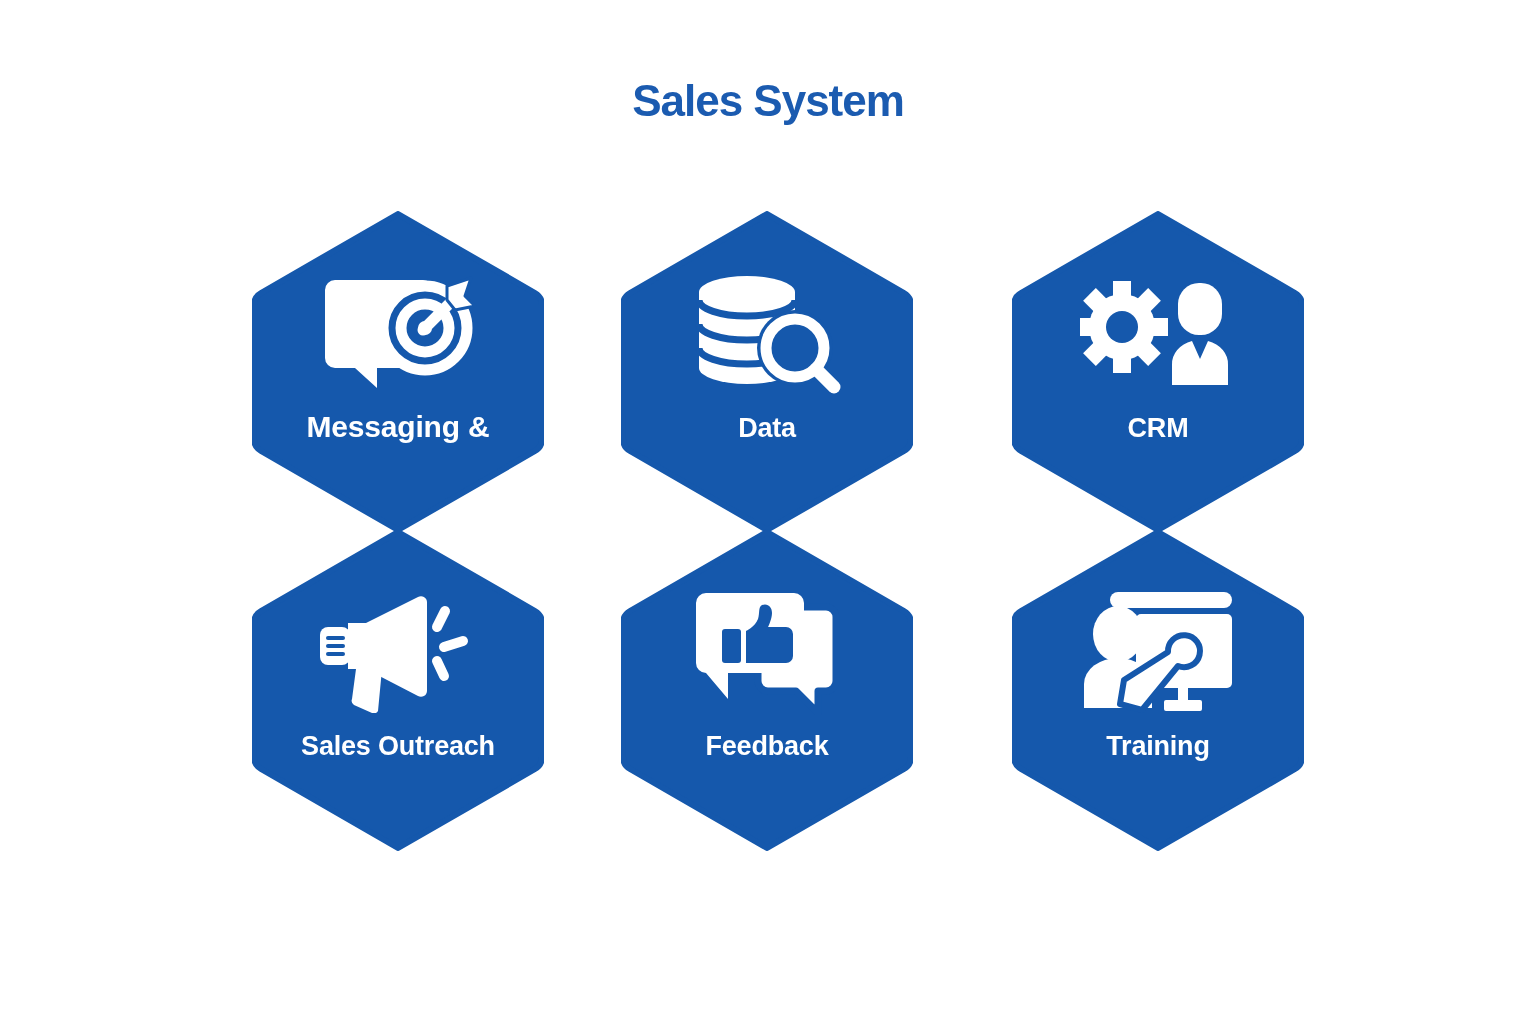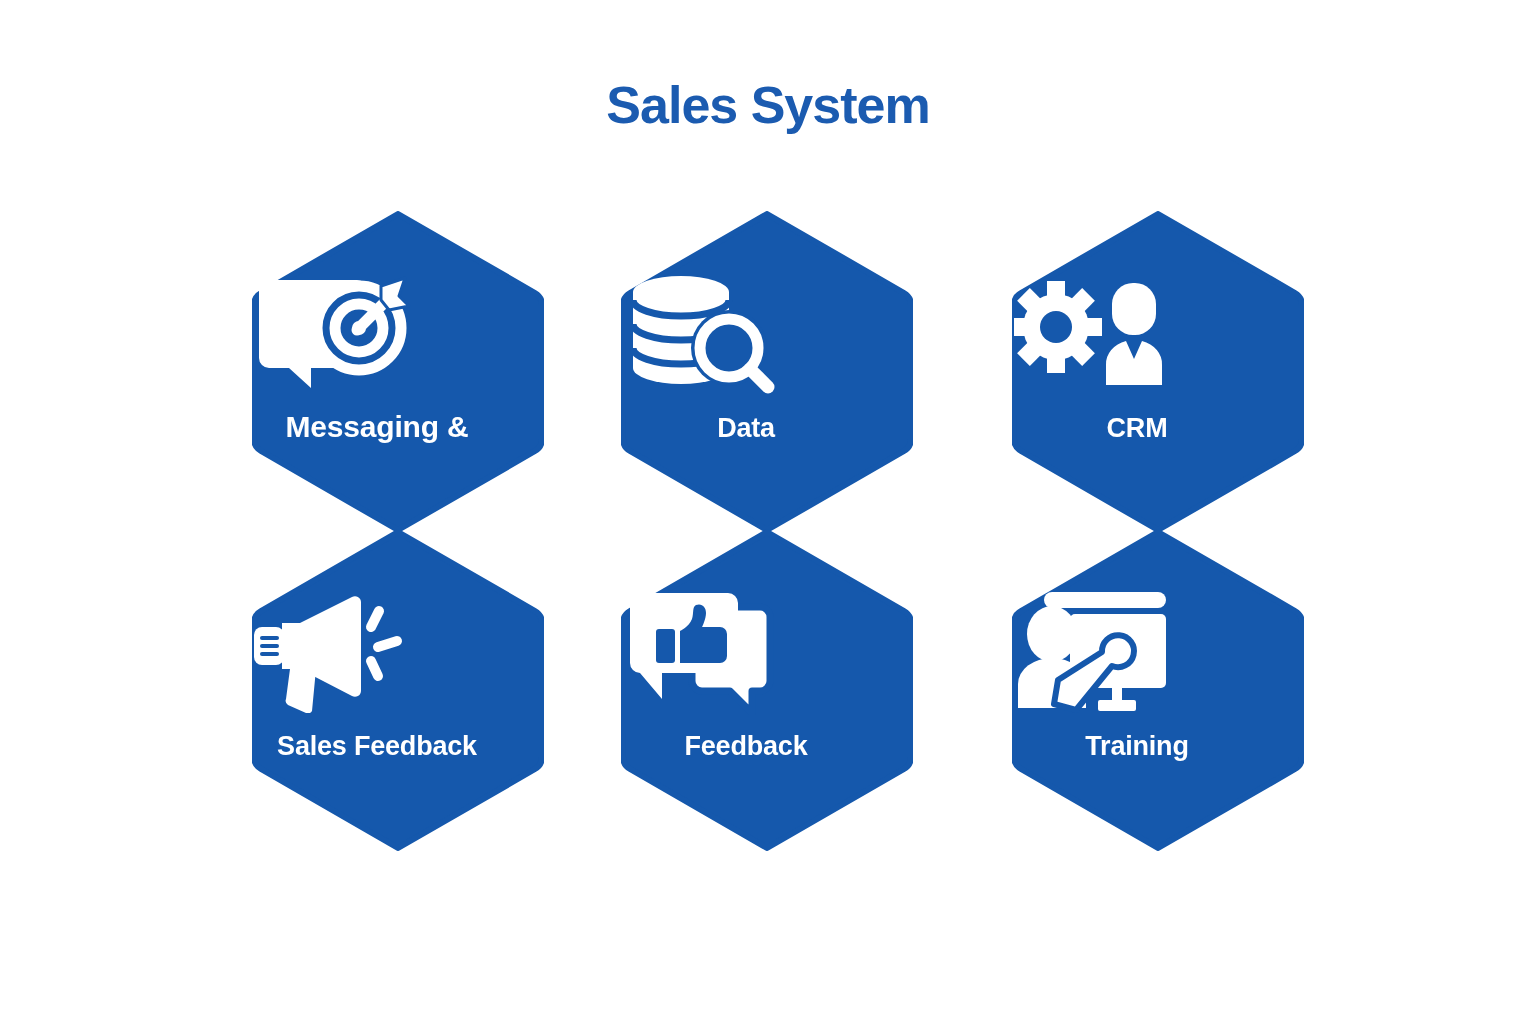--- a/index.html
+++ b/index.html
@@ -21,21 +21,21 @@
     height: 1024px;
   }
 
   
   .page-title {
     position: absolute;
     left: 0;
     top: 78px;
     width: 1536px;
     text-align: center;
-    font-size: 52px;
+    font-size: 44px;
     font-weight: bold;
     letter-spacing: -1px;
     color: #1B5BB0;
     line-height: 1.05;
     user-select: none;
   }
 
   
   .hex-grid {
     position: absolute;
@@ -63,21 +63,21 @@
     inset: 0;
     width: 100%;
     height: 100%;
   }
 
   .hex-content {
     position: absolute;
     inset: 0;
     display: flex;
     flex-direction: column;
-    align-items: flex-start;
+    align-items: center;
     justify-content: flex-start;
   }
 
   .hex-icon {
     width: 160px;
     height: 130px;
     margin-top: 58px;
     display: flex;
     align-items: center;
     justify-content: center;
@@ -211,21 +211,21 @@
             <line x1="10" y1="63" x2="25" y2="63" stroke="#1558AC" stroke-width="4" stroke-linecap="round"></line>
 
             <path d="M38 78 L64 78 L60 120 a5 5 0 0 1 -6 2 L36 114 a5 5 0 0 1 -2 -6 Z" fill="#ffffff"></path>
 
             <line x1="127" y1="20" x2="119" y2="36" stroke="#ffffff" stroke-width="10" stroke-linecap="round"></line>
             <line x1="145" y1="50" x2="126" y2="56" stroke="#ffffff" stroke-width="10" stroke-linecap="round"></line>
             <line x1="126" y1="85" x2="119" y2="70" stroke="#ffffff" stroke-width="10" stroke-linecap="round"></line>
           </svg>
         </div>
         <div class="hex-label">
-          <div>Sales Feedback</div>
+          <div>Sales Outreach</div>
         </div>
       </div>
     </div>
 
     <div class="hex-cell col-2 row-2">
       <svg class="hex-shape" viewBox="0 0 292 322">
         <path d="M146 3 L283 82 a14 14 0 0 1 7 12 L290 228 a14 14 0 0 1 -7 12 L146 319 L9 240 a14 14 0 0 1 -7 -12 L2 94 a14 14 0 0 1 7 -12 Z" fill="#1558AC" stroke="#1558AC" stroke-width="6" stroke-linejoin="round"></path>
       </svg>
       <div class="hex-content">
         <div class="hex-icon">

